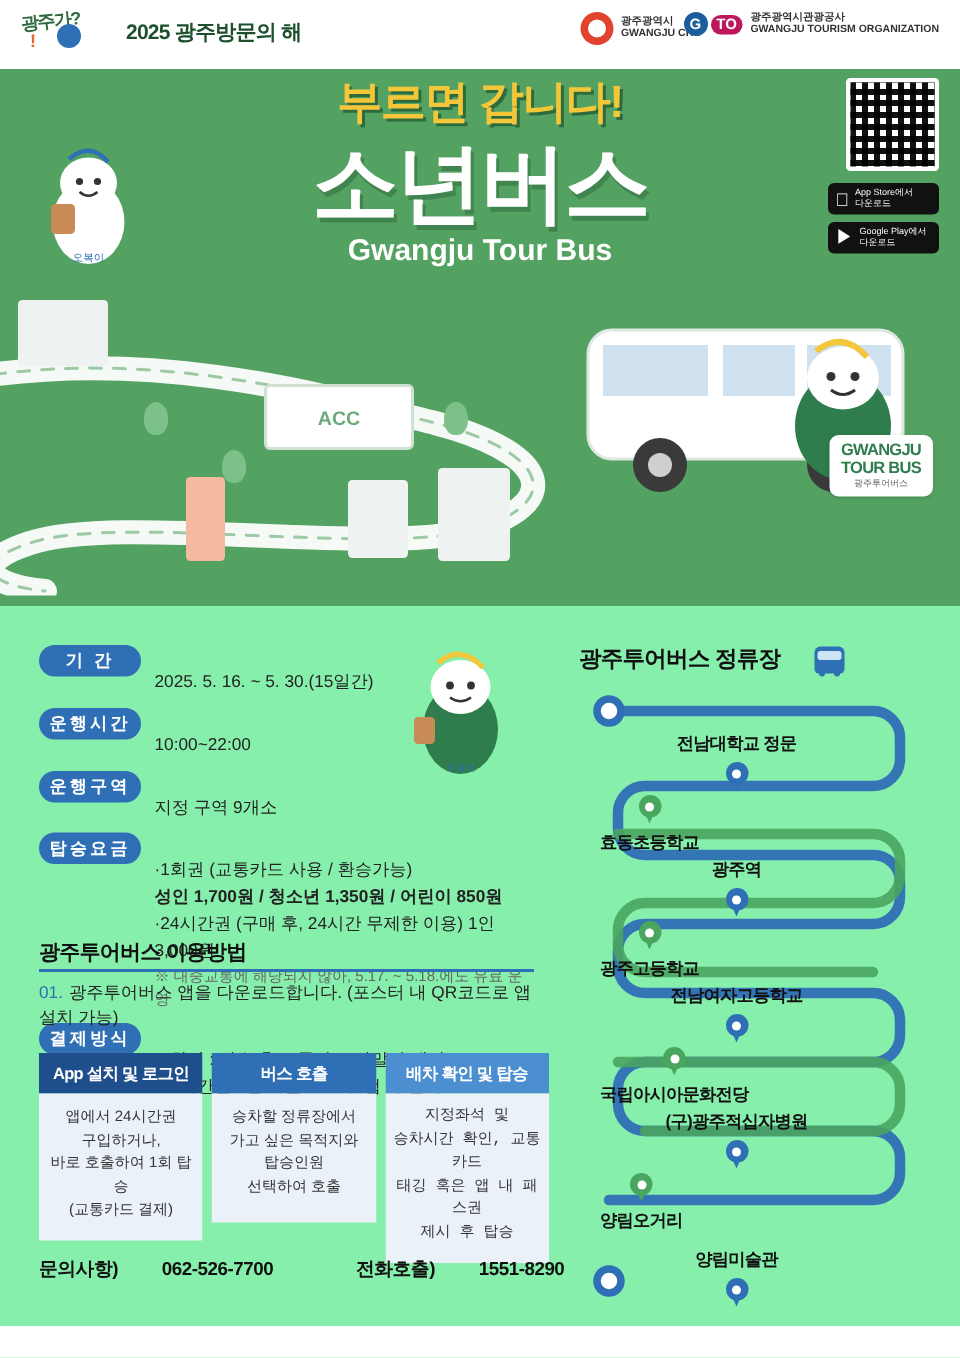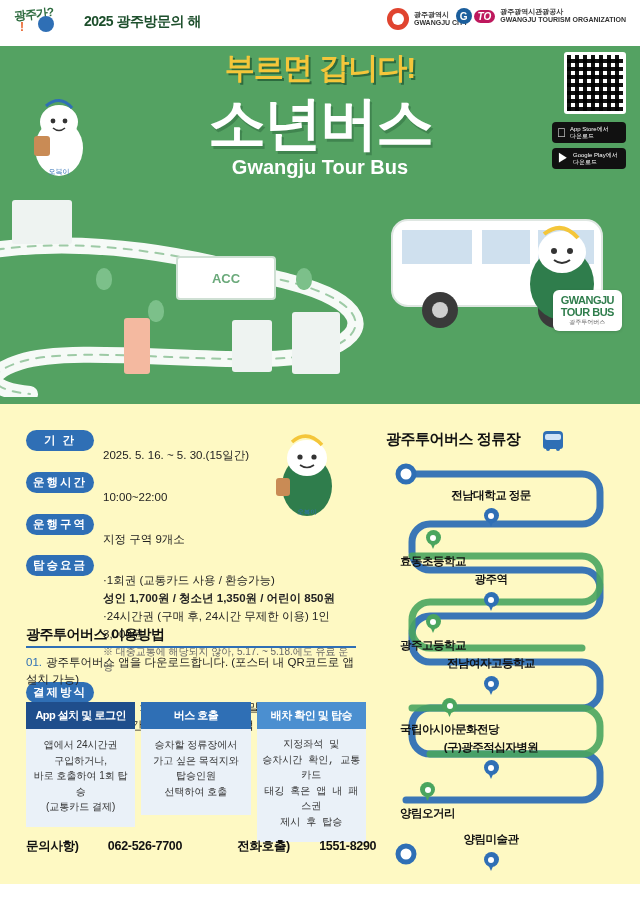--- a/index.html
+++ b/index.html
@@ -21,21 +21,21 @@
   .gj-logo .kw2{position:absolute;left:6px;top:14px;font-size:12px;font-weight:bold;color:#e8622a;letter-spacing:-1px;}
   .gj-logo .dot{position:absolute;left:24px;top:10px;width:16px;height:16px;border-radius:50%;background:#2f6fb5;}
   .hero-year{position:absolute;left:84px;top:13px;font-size:14px;font-weight:bold;color:#1d4f2c;letter-spacing:-0.5px;}
   .hero-emblem{position:absolute;right:172px;top:8px;display:flex;align-items:center;gap:5px;}
   .emblem-dot{width:22px;height:22px;border-radius:50%;background:#e0442f;position:relative;}
   .emblem-dot::after{content:"";position:absolute;left:5px;top:5px;width:12px;height:12px;border-radius:50%;background:#fff;}
   .emblem-txt{font-size:7px;line-height:1.15;color:#333;font-weight:bold;}
   .hero-gto{position:absolute;right:14px;top:8px;display:flex;align-items:center;gap:5px;}
   .gto-mark{display:flex;align-items:center;gap:2px;font-size:13px;font-weight:bold;color:#1b5e9c;}
   .gto-mark .g{background:#1b5e9c;color:#fff;border-radius:50%;width:16px;height:16px;display:flex;align-items:center;justify-content:center;font-size:10px;}
-  .gto-mark .to{background:#be185d;color:#fff;border-radius:8px;padding:1px 4px;font-size:10px;font-style:italic;}
+  .gto-mark .to{background:#be185d;color:#fff;border-radius:8px;padding:1px 4px;font-size:10px;}
   .gto-txt{font-size:7px;line-height:1.15;color:#333;font-weight:bold;}
 
   .title-main{position:absolute;left:0;top:48px;width:640px;text-align:center;}
   .title-line1{font-size:30px;font-weight:bold;color:#f4c63a;letter-spacing:-1px;text-shadow:2px 2px 0 #2d6b3f;}
   .title-line2{font-size:58px;font-weight:bold;color:#ffffff;letter-spacing:-2px;line-height:1.05;margin-top:4px;text-shadow:2px 3px 0 rgba(30,80,45,.35);}
   .title-line3{font-size:20px;font-weight:bold;color:#ffffff;letter-spacing:0px;margin-top:2px;}
 
   .qr-box{position:absolute;right:14px;top:52px;width:56px;height:56px;background:#fff;padding:3px;border-radius:3px;}
   .qr-grid{width:100%;height:100%;background:
      repeating-linear-gradient(90deg,#111 0 4px,#fff 4px 8px),
@@ -54,21 +54,21 @@
   .acc{position:absolute;left:176px;top:256px;width:96px;height:40px;background:#fff;border:2px solid #cfe0d4;border-radius:4px;display:flex;align-items:center;justify-content:center;gap:6px;font-size:13px;font-weight:bold;color:#6aa97a;}
   .tree{position:absolute;width:16px;height:22px;background:#7cc08a;border-radius:50% 50% 45% 45%;}
   .bus-white{position:absolute;right:12px;top:196px;width:250px;height:150px;}
   .mascot-hero{position:absolute;left:22px;top:96px;width:74px;height:92px;}
   .mascot-big{position:absolute;right:30px;top:222px;width:96px;height:110px;}
   .gtb-badge{position:absolute;right:18px;top:290px;background:#fff;border-radius:6px;padding:4px 8px;text-align:center;box-shadow:0 1px 3px rgba(0,0,0,.15);}
   .gtb-badge .l1{font-size:11px;font-weight:bold;color:#2f7d4c;letter-spacing:-0.5px;line-height:1.1;}
   .gtb-badge .l2{font-size:6px;color:#666;}
 
   
-  .info{position:absolute;left:0;top:404px;width:640px;height:480px;background:#fef9c3;}
+  .info{position:absolute;left:0;top:404px;width:640px;height:480px;background:#86efac;}
   .spec{position:absolute;left:26px;top:26px;width:330px;}
   .spec-row{display:flex;align-items:flex-start;margin-bottom:7px;}
   .spec-label{flex:0 0 68px;height:21px;border-radius:11px;background:#2f6fb5;color:#fff;font-size:11.5px;font-weight:bold;display:flex;align-items:center;justify-content:center;letter-spacing:2px;}
   .spec-val{margin-left:9px;font-size:11.5px;line-height:1.55;color:#222;padding-top:2px;margin-top:15px;}
   .spec-note{font-size:10px;color:#666;}
 
   .mascot-mid{position:absolute;left:268px;top:26px;width:78px;height:96px;}
 
   
   .howto-title{position:absolute;left:26px;top:222px;font-size:14px;font-weight:bold;color:#111;letter-spacing:-0.5px;}

